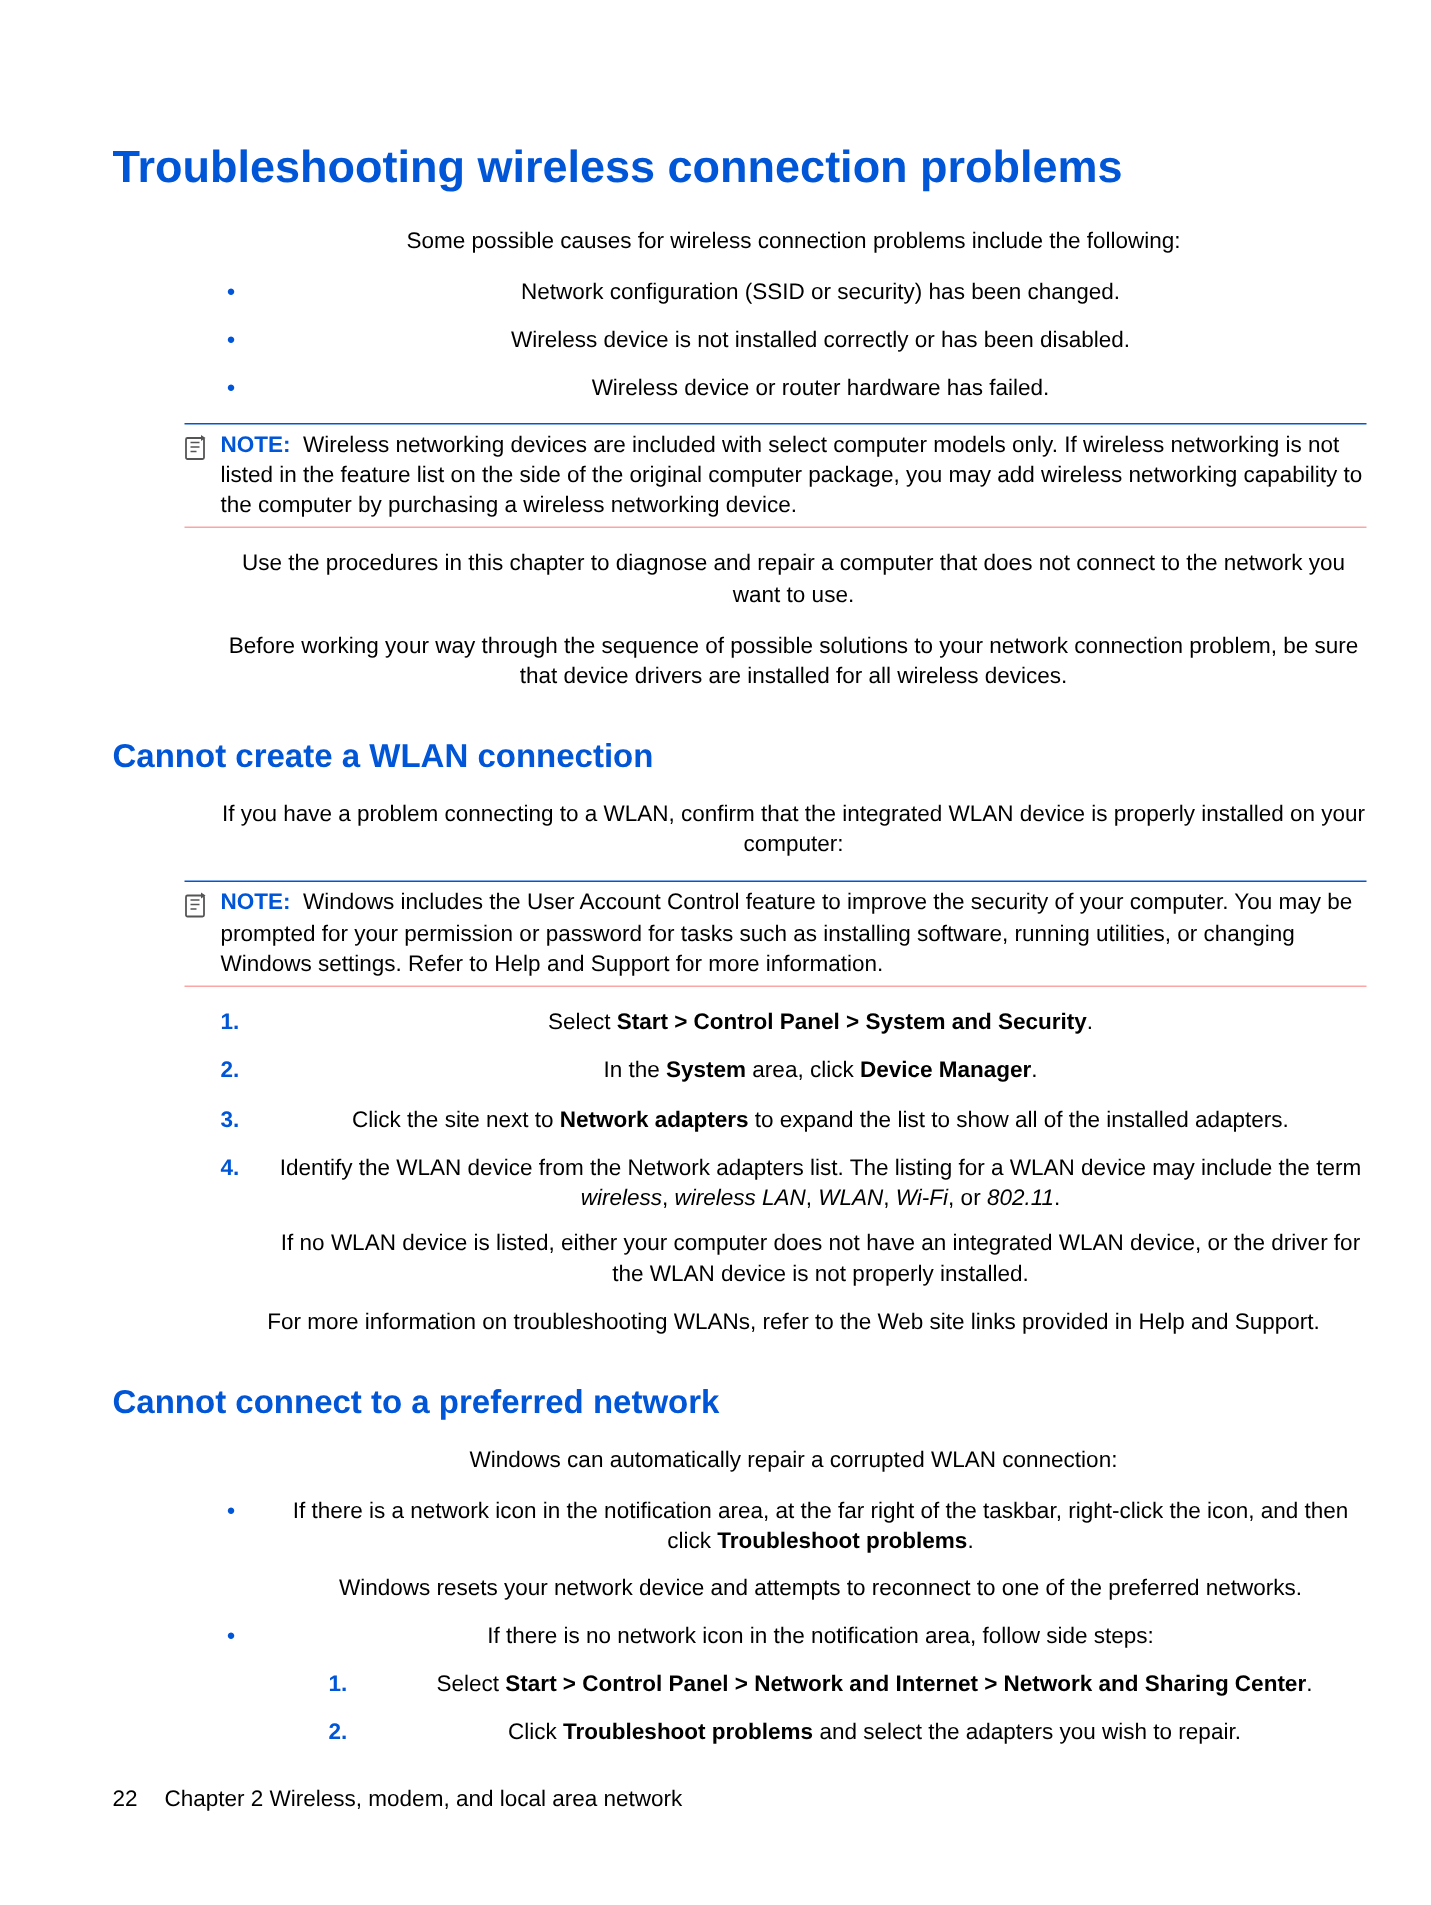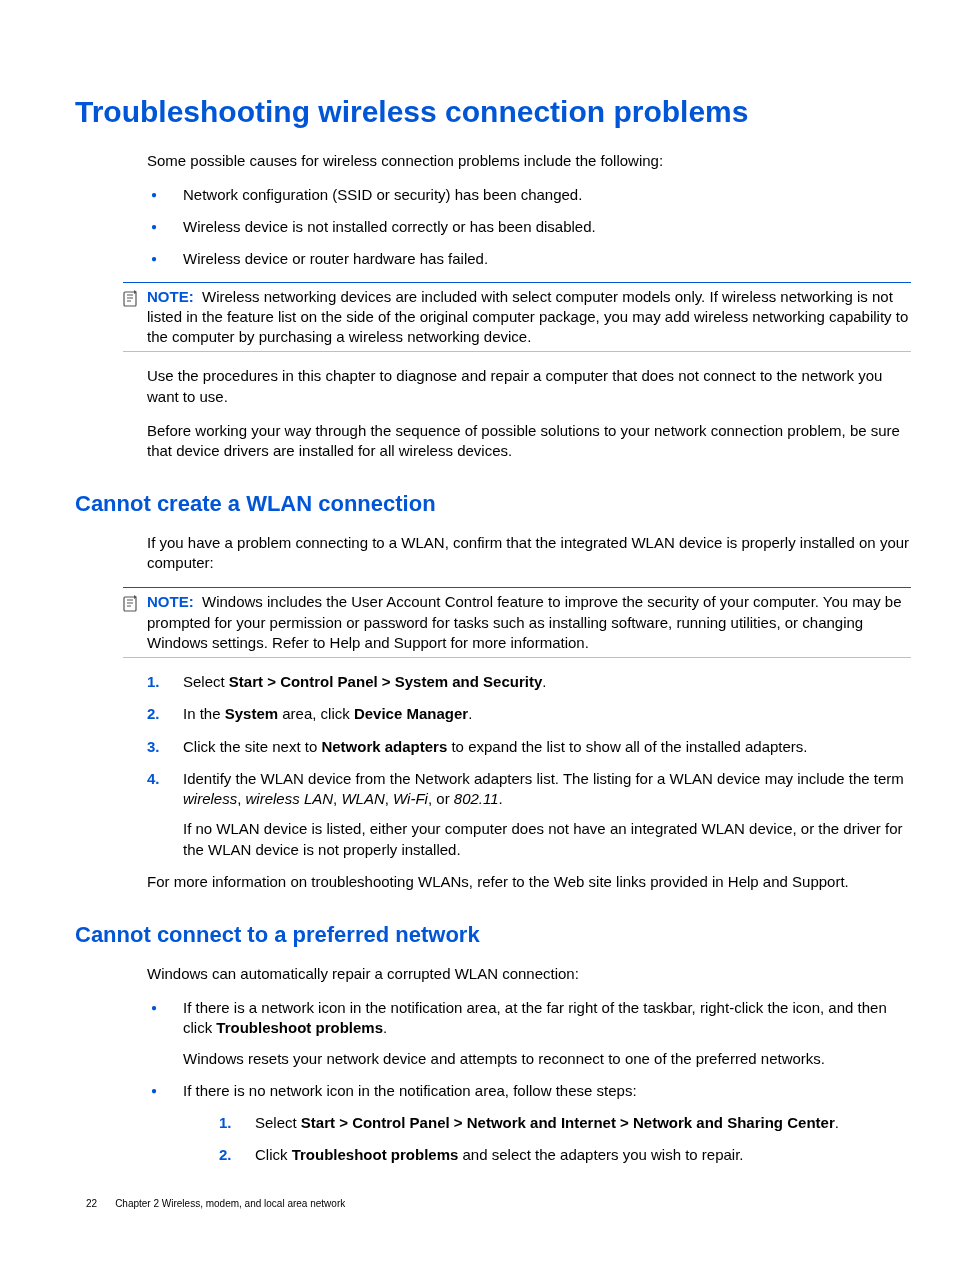--- a/index.html
+++ b/index.html
@@ -27,20 +27,21 @@
     margin: 0 0 18px 0;
   }
   h2.sub-heading {
     color: #0056d6;
     font-size: 22px;
     font-weight: bold;
     margin: 28px 0 14px 0;
   }
   .body-block {
     margin-left: 72px;
+    text-align: center;
   }
   p.para {
     margin: 0 0 14px 0;
   }
   ul.bullets {
     list-style: none;
     padding: 0;
     margin: 0 0 10px 0;
   }
   ul.bullets > li {
@@ -115,22 +116,22 @@
     content: counter(sub) ".";
     color: #0056d6;
     font-weight: bold;
     position: absolute;
     left: 0;
     top: 0;
   }
   .footer {
     position: absolute;
     bottom: 60px;
-    left: 86px;
-    font-size: 10px;
+    left: 75px;
+    font-size: 15px;
   }
   .footer .pg { margin-right: 18px; }
 </style>
 </head>
 <body>
 
 <div class="page">
 
   <h1 class="main-heading">Troubleshooting wireless connection problems</h1>
 
@@ -187,21 +188,21 @@
   <h2 class="sub-heading">Cannot connect to a preferred network</h2>
 
   <div class="body-block">
     <p class="para">Windows can automatically repair a corrupted WLAN connection:</p>
     <ul class="bullets">
       <li>
         <span>If there is a network icon in the notification area, at the far right of the taskbar, right-click the icon, and then click </span><span class="bold">Troubleshoot problems</span><span>.</span>
         <p class="sub-para">Windows resets your network device and attempts to reconnect to one of the preferred networks.</p>
       </li>
       <li>
-        <span>If there is no network icon in the notification area, follow these steps:</span>
+        <span>If there is no network icon in the notification area, follow side steps:</span>
         <ol class="nested-ol">
           <li><span>Select </span><span class="bold">Start &gt; Control Panel &gt; Network and Internet &gt; Network and Sharing Center</span><span>.</span></li>
           <li><span>Click </span><span class="bold">Troubleshoot problems</span><span> and select the adapters you wish to repair.</span></li>
         </ol>
       </li>
     </ul>
   </div>
 
   <div class="footer">
     <span class="pg">22</span><span>Chapter 2   Wireless, modem, and local area network</span>

